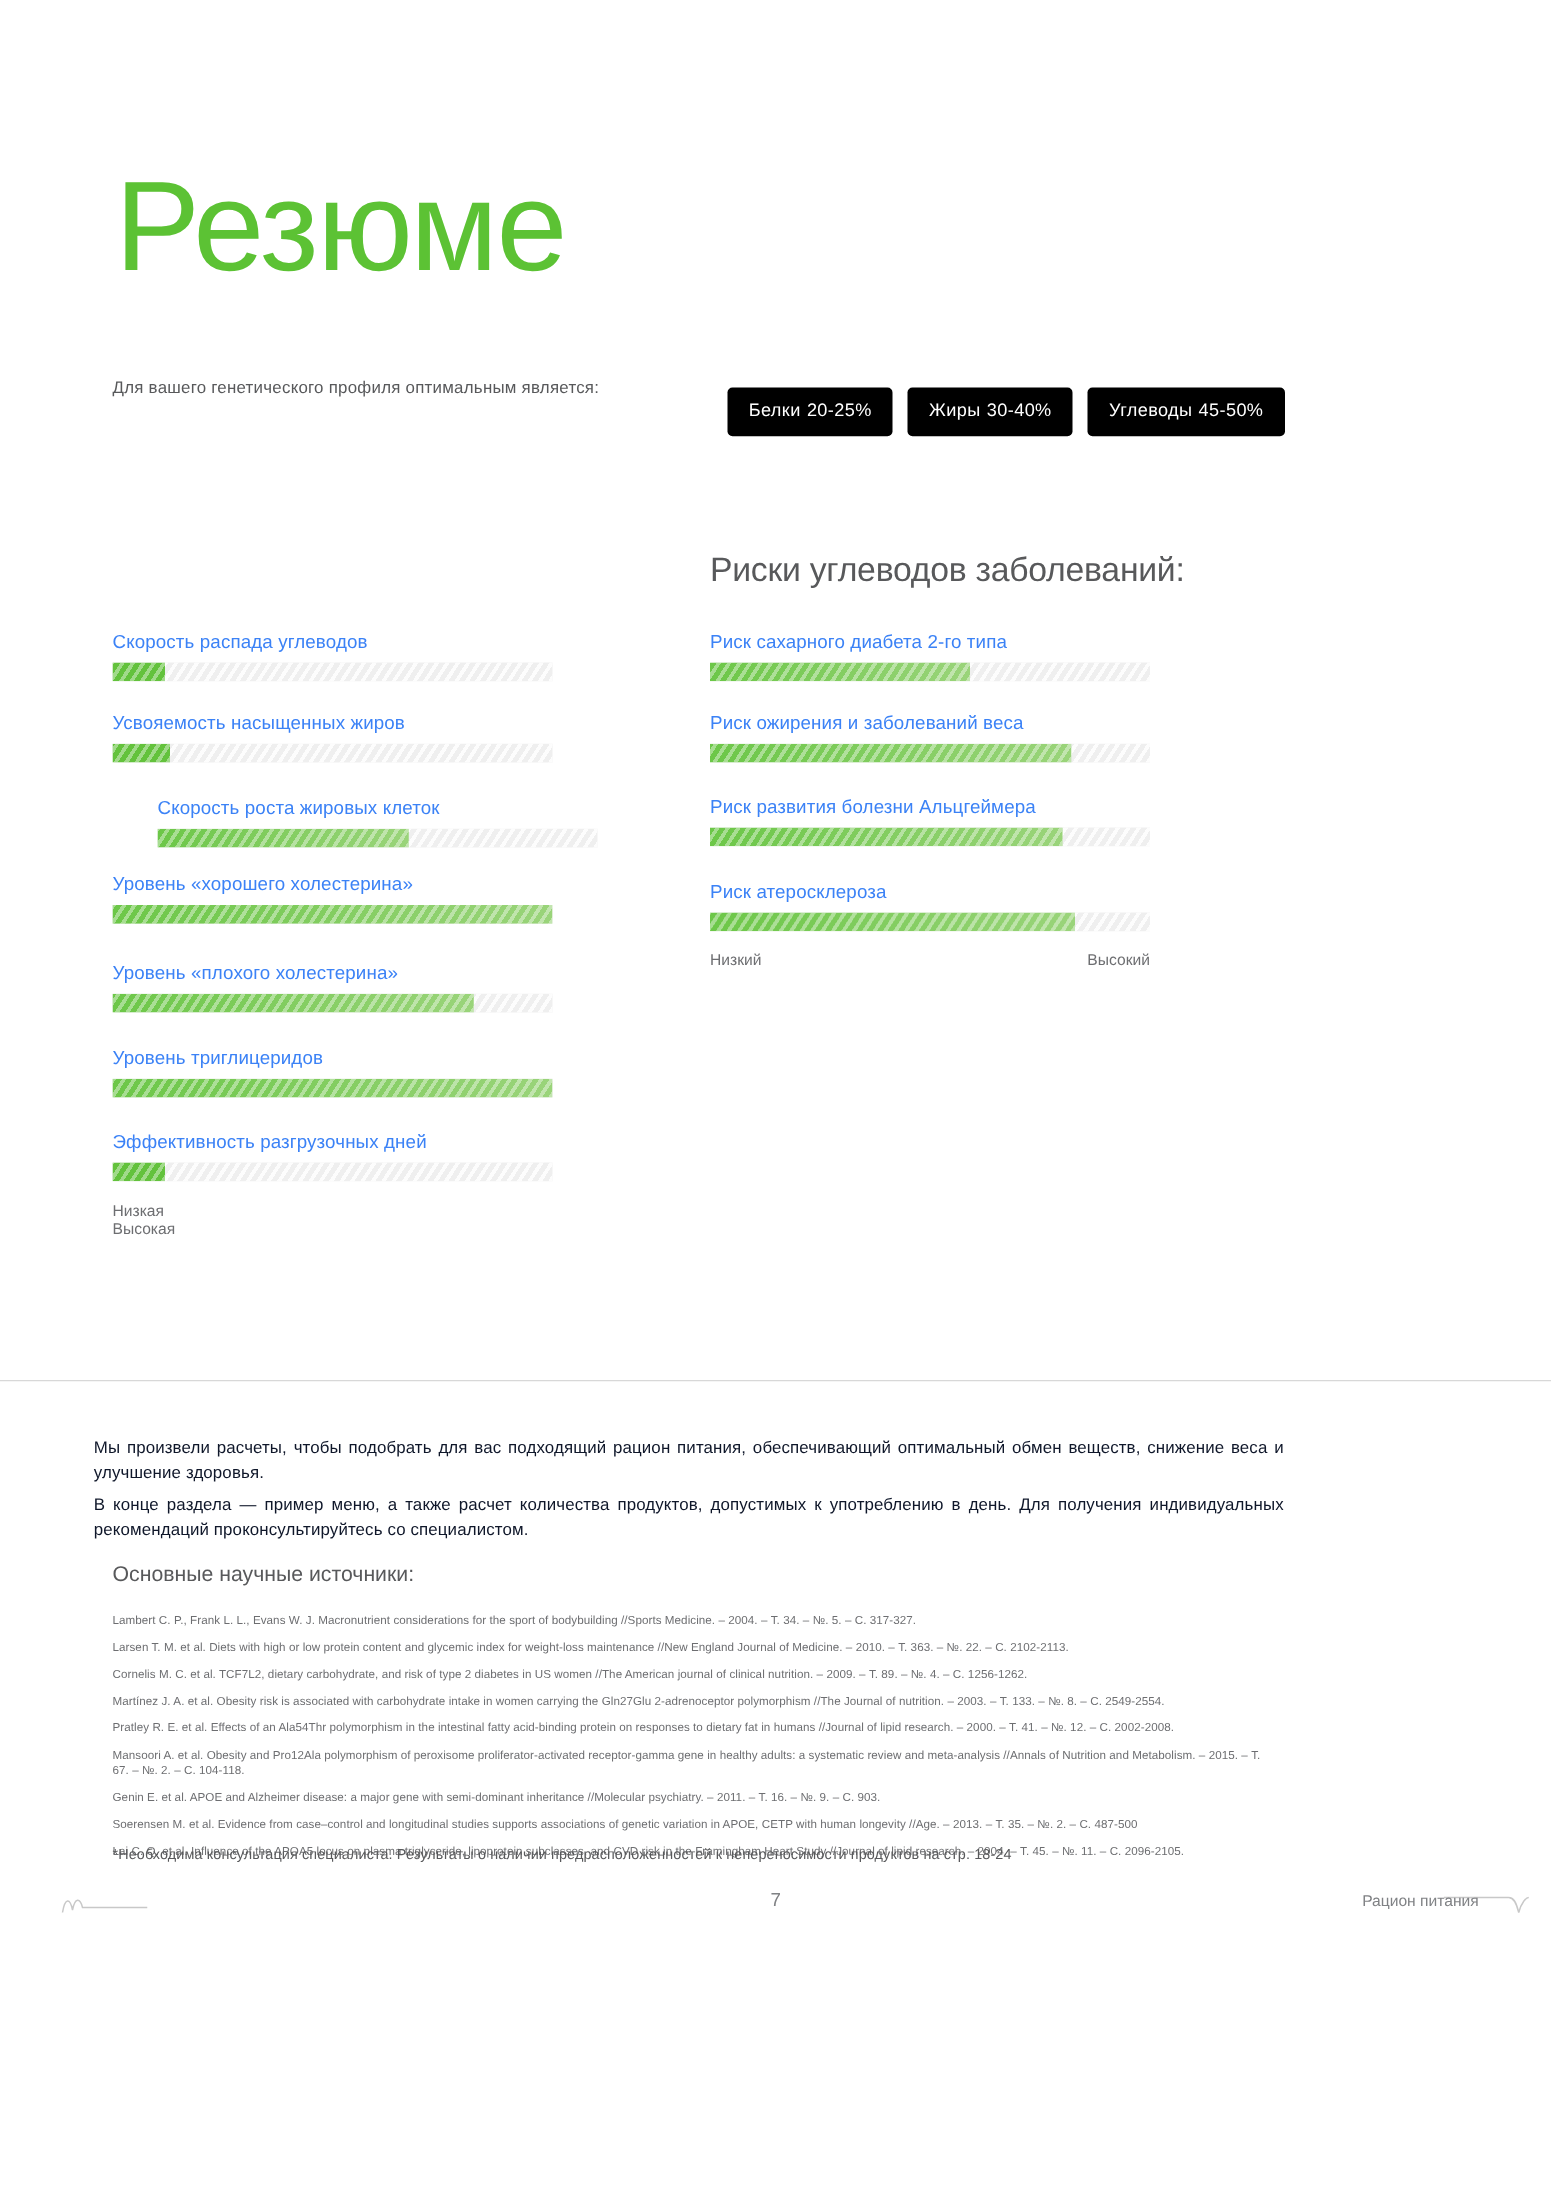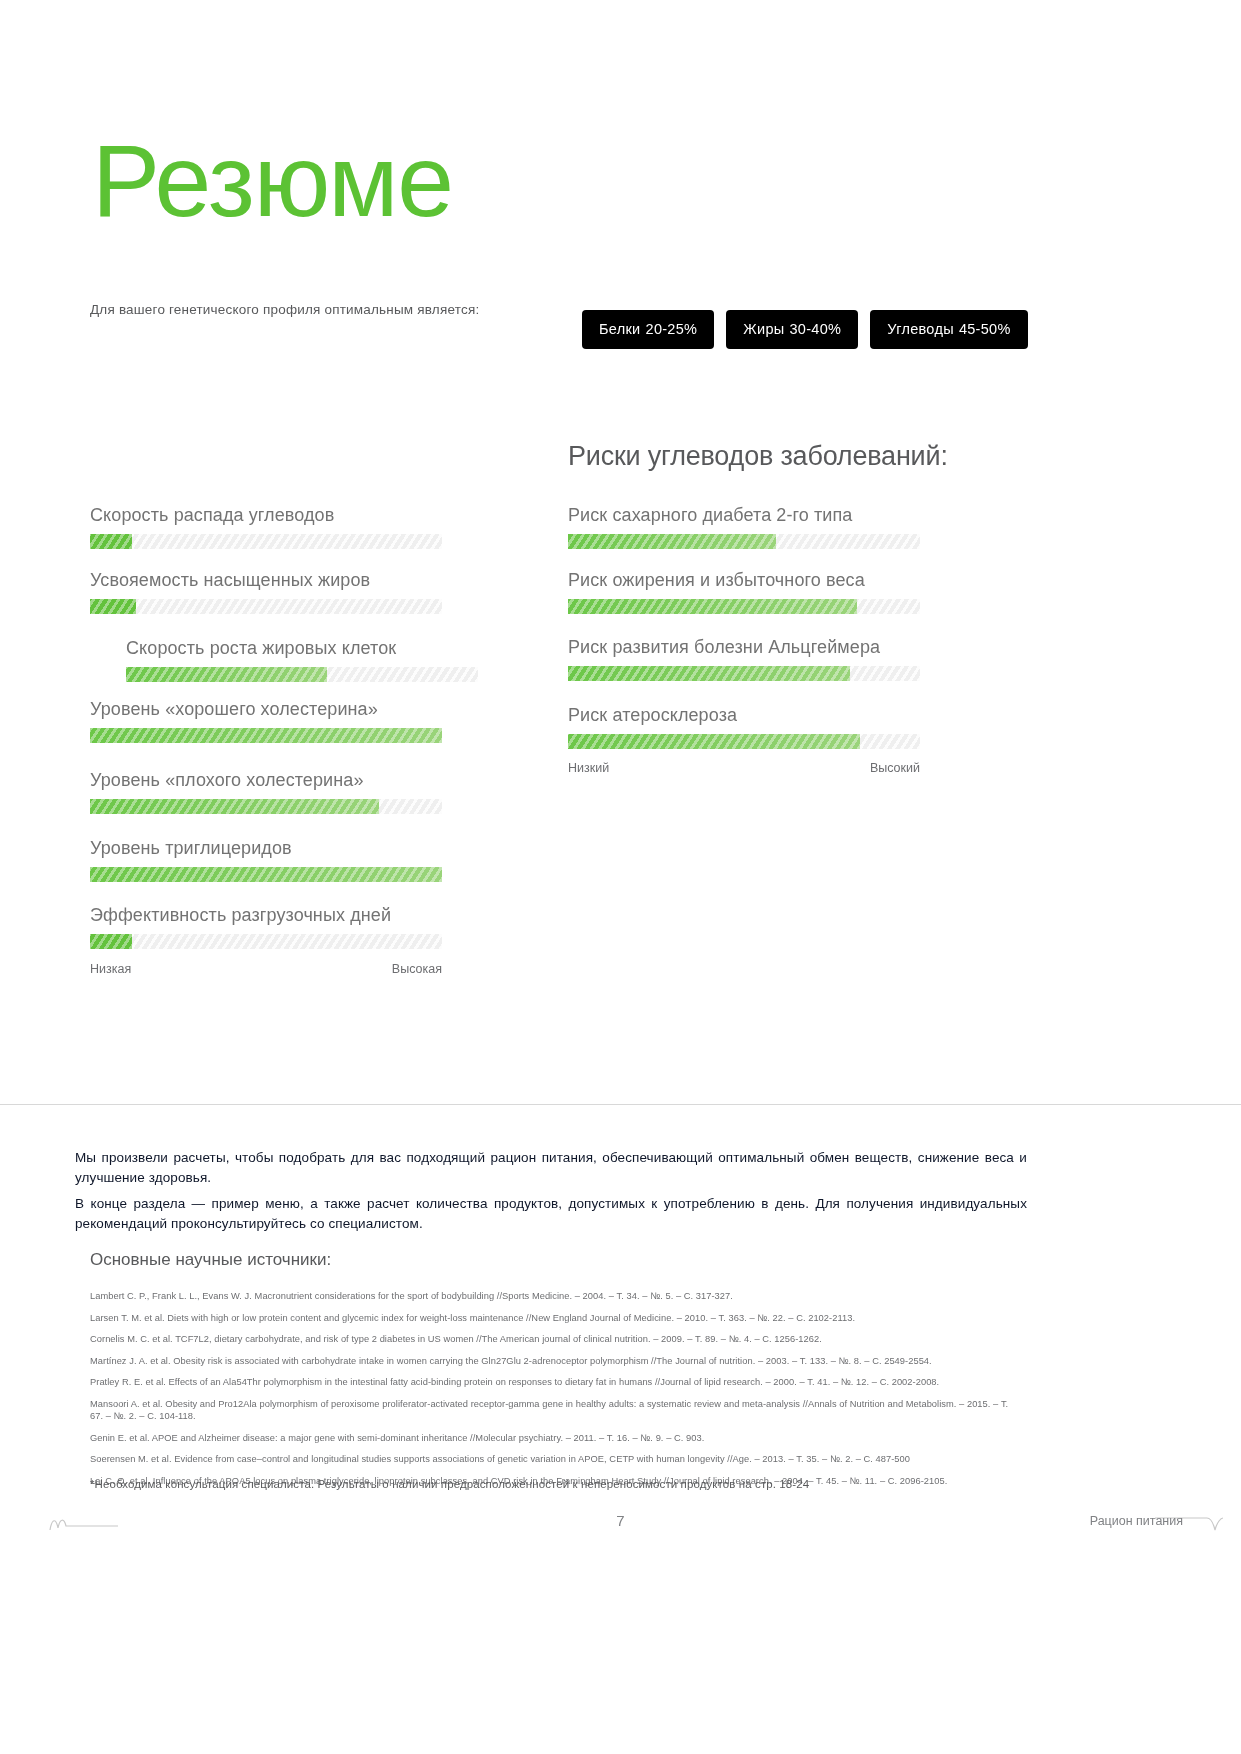--- a/index.html
+++ b/index.html
@@ -79,22 +79,22 @@
     letter-spacing: -0.2px;
   }
   .col-left-head { left: 90px; top: 441px; }
   .col-right-head { left: 568px; top: 441px; }
 
   .bar-block {
     position: absolute;
     width: 352px;
   }
   .bar-label {
-    font-size: 18px;
-    color: #737373;
+    font-size: 15px;
+    color: #3b82f6;
     margin-bottom: 8px;
     letter-spacing: 0.1px;
   }
   .bar-track {
     position: relative;
     height: 15px;
     width: 352px;
     background: #efefef;
     background-image: repeating-linear-gradient(
       -57deg,
@@ -287,33 +287,33 @@
     <div class="bar-track">
       <div class="bar-fill soft" style="width:100%"></div>
     </div>
   </div>
   <div class="bar-block" style="left:90px; top:905px;">
     <div class="bar-label">Эффективность разгрузочных дней</div>
     <div class="bar-track">
       <div class="bar-fill" style="width:12%"></div>
     </div>
   </div>
-  <div class="scale-row" style="left:90px; top:962px;">
+  <div class="scale-row" style="left:90px; top:962px;flex-direction:column;">
     <span>Низкая</span>
     <span>Высокая</span>
   </div>
 
   <div class="bar-block" style="left:568px; top:505px;">
     <div class="bar-label">Риск сахарного диабета 2-го типа</div>
     <div class="bar-track">
       <div class="bar-fill soft" style="width:59%"></div>
     </div>
   </div>
   <div class="bar-block" style="left:568px; top:570px;">
-    <div class="bar-label">Риск ожирения и избыточного веса</div>
+    <div class="bar-label">Риск ожирения и заболеваний веса</div>
     <div class="bar-track">
       <div class="bar-fill soft" style="width:82%"></div>
     </div>
   </div>
   <div class="bar-block" style="left:568px; top:637px;">
     <div class="bar-label">Риск развития болезни Альцгеймера</div>
     <div class="bar-track">
       <div class="bar-fill soft" style="width:80%"></div>
     </div>
   </div>

